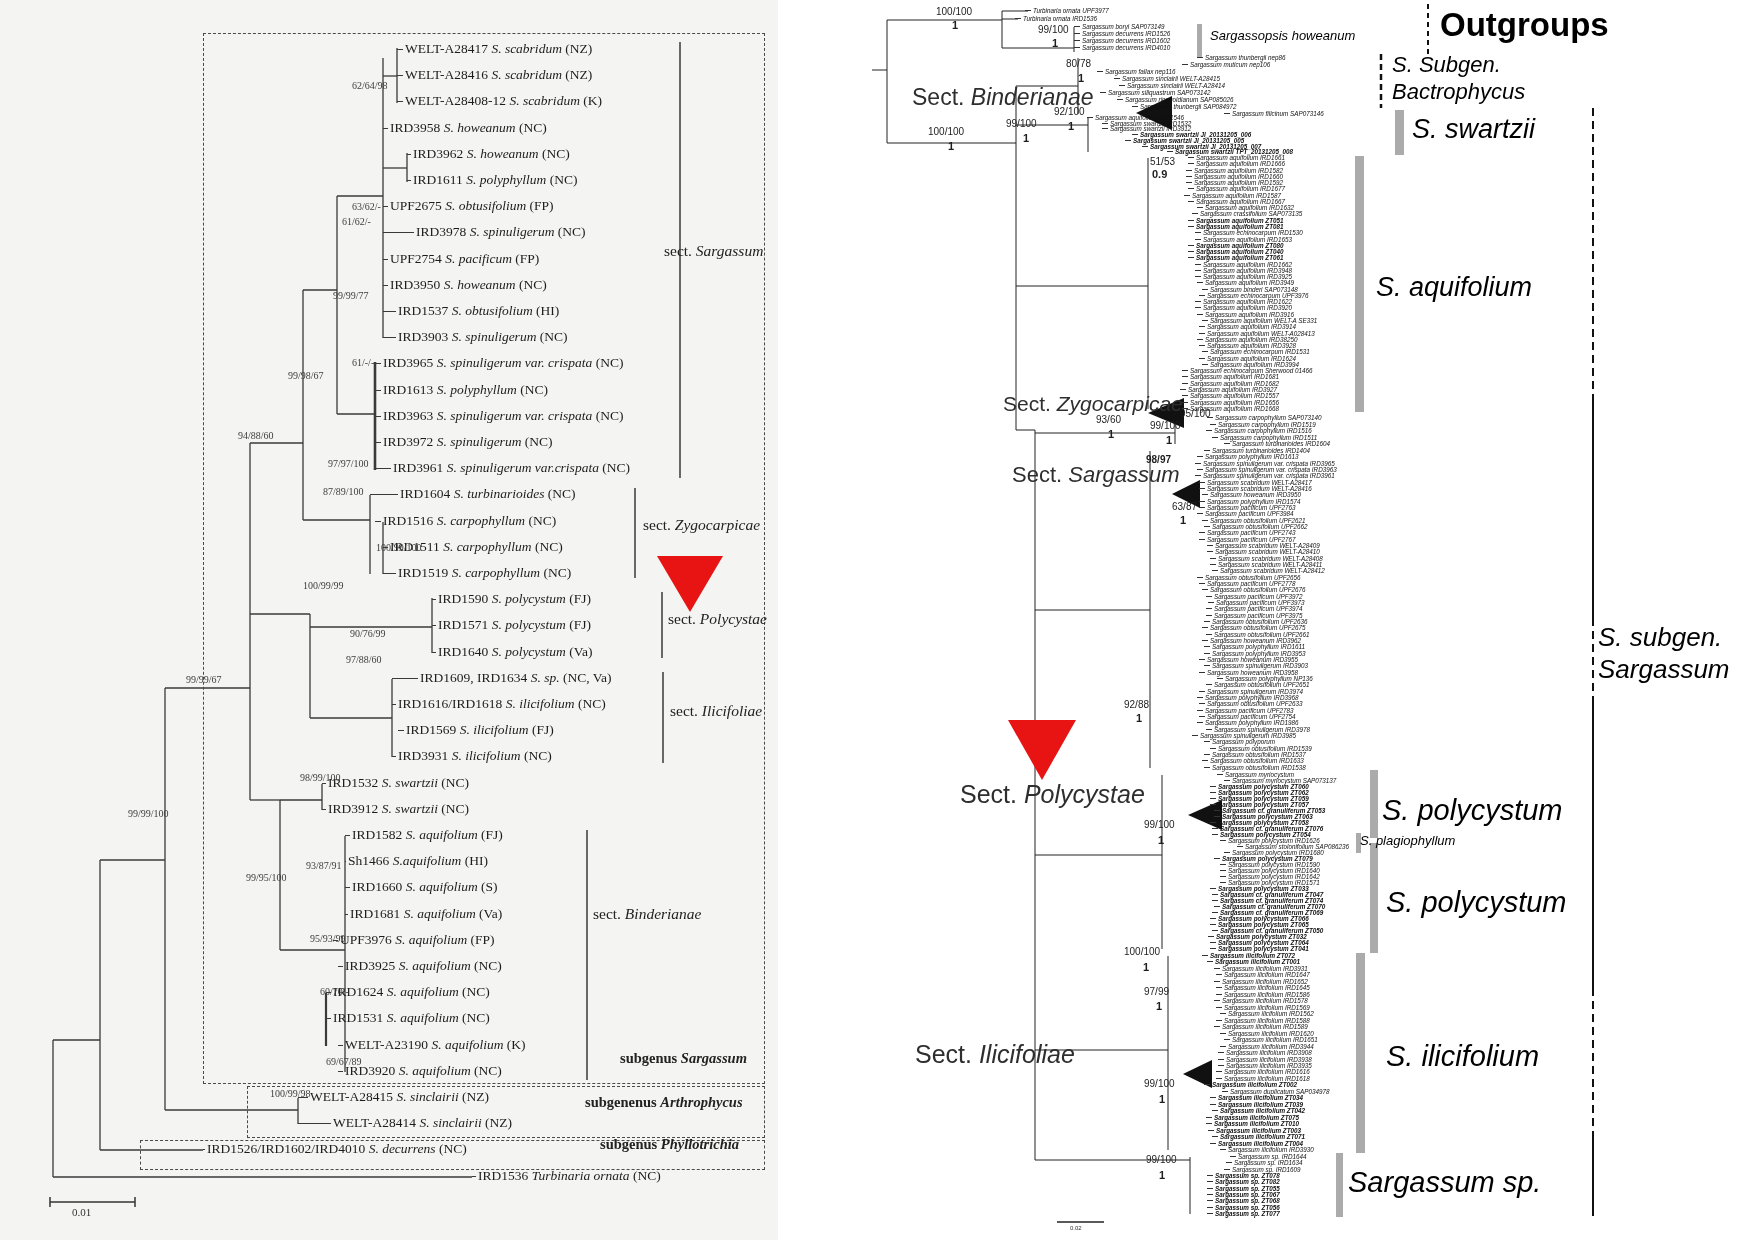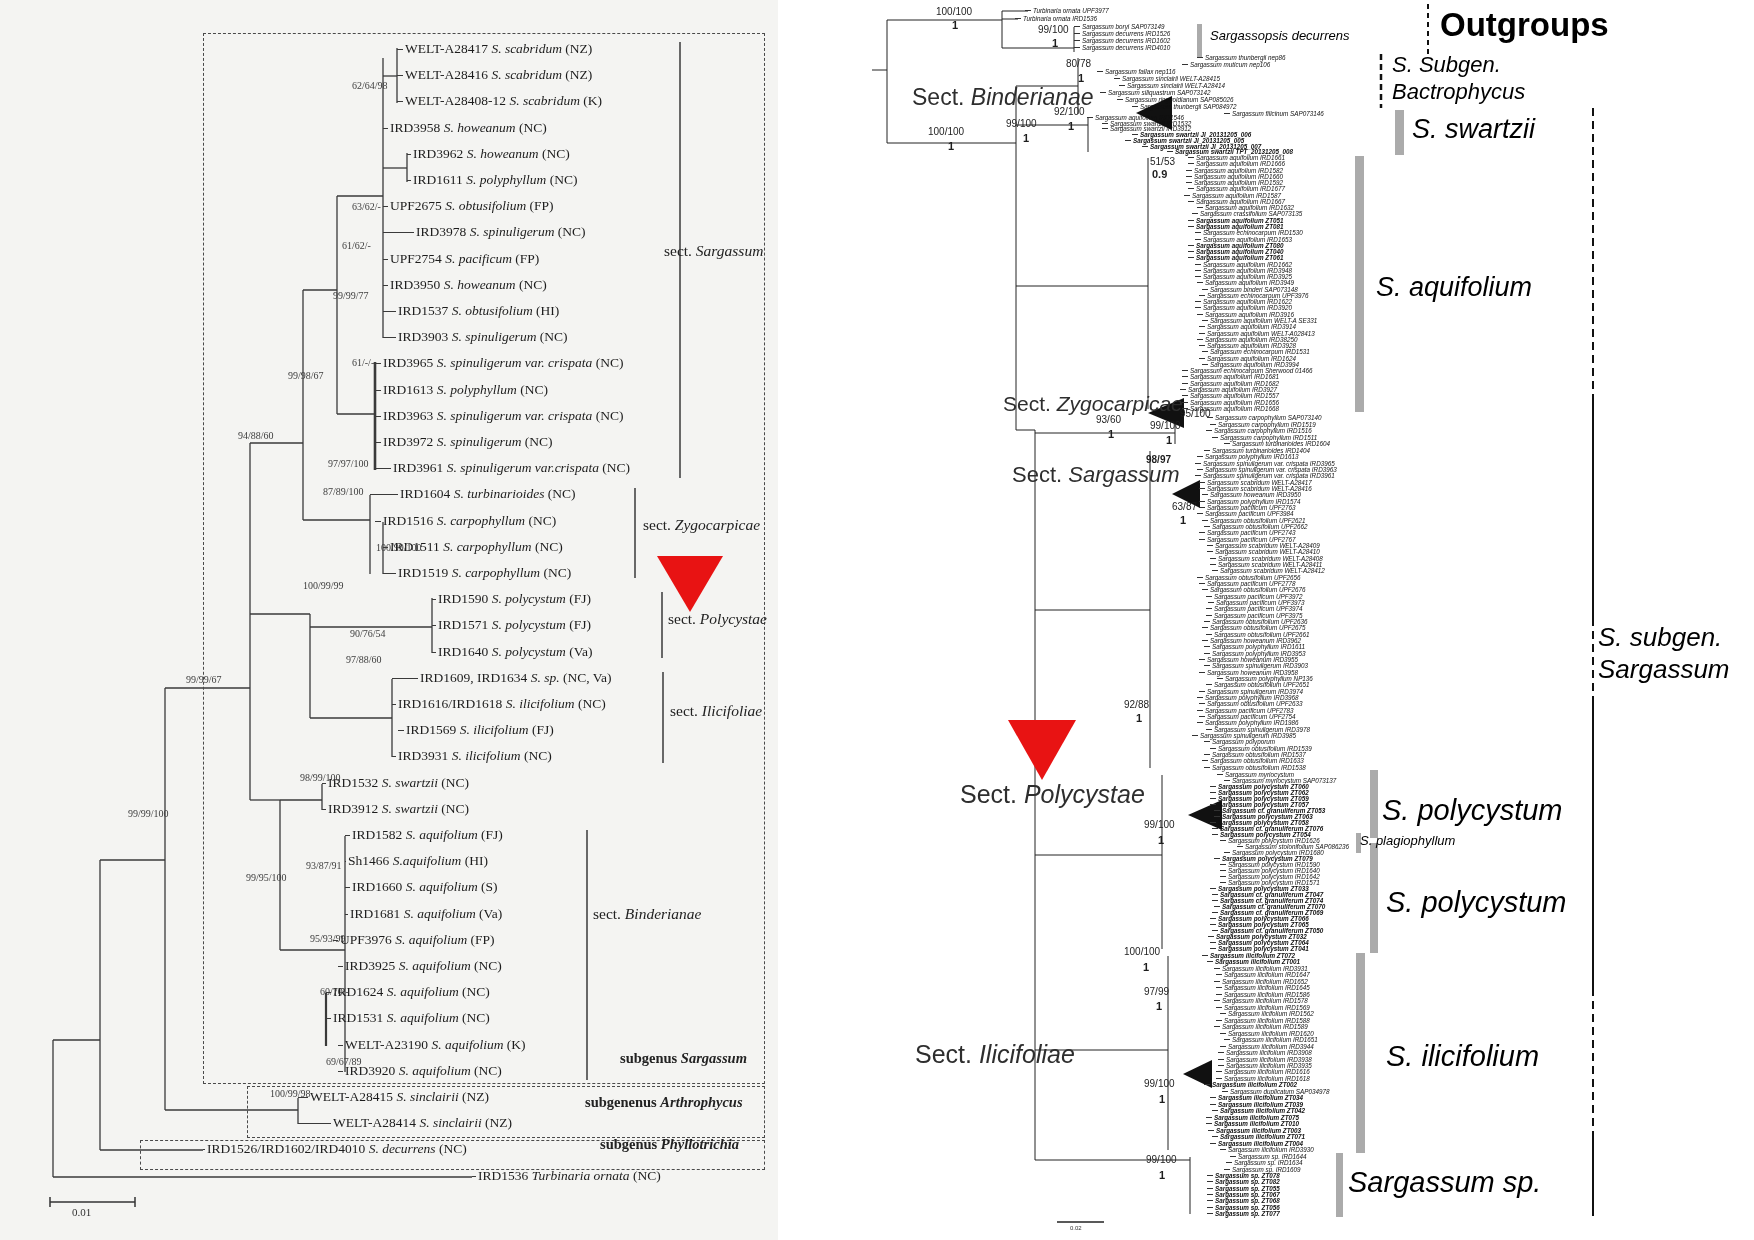--- a/index.html
+++ b/index.html
@@ -335,30 +335,30 @@
       <div class="trow ltx" style="top: 1177px;">
         <span class="branch" style="left: 472px; width: 4px;"></span>
         <span class="lb" style="left: 478px;"><span>IRD1536</span> <i>Turbinaria ornata</i> <span>(NC)</span></span>
       </div>
     </div>
 
   <div class="host">
 
   <span class="lsup" style="top: 80px; left: 352px;">62/64/98</span>
       <span class="lsup" style="top: 158px; left: 352px; margin-top: 43px;">63/62/-</span>
-      <span class="lsup" style="top: 240px; left: 342px;">61/62/-</span>
+      <span class="lsup" style="top: 216px; left: 342px;">61/62/-</span>
       <span class="lsup" style="top: 290px; left: 333px;">99/99/77</span>
       <span class="lsup" style="top: 357px; left: 352px;">61/-/-</span>
       <span class="lsup" style="top: 370px; left: 288px;">99/98/67</span>
       <span class="lsup" style="top: 430px; left: 238px;">94/88/60</span>
       <span class="lsup" style="top: 458px; left: 328px;">97/97/100</span>
       <span class="lsup" style="top: 486px; left: 323px;">87/89/100</span>
       <span class="lsup" style="top: 542px; left: 376px;">100/99/100</span>
       <span class="lsup" style="top: 580px; left: 303px;">100/99/99</span>
-      <span class="lsup" style="top: 628px; left: 350px;">90/76/54</span>
+      <span class="lsup" style="top: 628px; left: 350px;">90/76/99</span>
       <span class="lsup" style="top: 654px; left: 346px;">97/88/60</span>
       <span class="lsup" style="top: 772px; left: 300px;">98/99/100</span>
       <span class="lsup" style="top: 860px; left: 306px;">93/87/91</span>
       <span class="lsup" style="top: 872px; left: 246px;">99/95/100</span>
       <span class="lsup" style="top: 933px; left: 310px;">95/93/99</span>
       <span class="lsup" style="top: 986px; left: 320px;">60/70/-</span>
       <span class="lsup" style="top: 1056px; left: 326px;">69/67/89</span>
       <span class="lsup" style="top: 1088px; left: 270px;">100/99/98</span>
       <span class="lsup" style="top: 674px; left: 186px;">99/99/67</span>
       <span class="lsup" style="top: 792px; left: 128px; margin-top: 16px;">99/99/100</span>
@@ -1197,18 +1197,18 @@
       <span class="rbig i" style="top: 79px; left: 1392px; font-size: 22px;">Bactrophycus</span>
       <span class="rbig i" style="top: 114px; left: 1412px; font-size: 27px;">S. swartzii</span>
       <span class="rbig i" style="top: 272px; left: 1376px; font-size: 27px;">S. aquifolium</span>
       <span class="rbig i" style="top: 622px; left: 1598px; font-size: 26px;">S. subgen.</span>
       <span class="rbig i" style="top: 654px; left: 1598px; font-size: 26px;">Sargassum</span>
       <span class="rbig i" style="top: 794px; left: 1382px; font-size: 29px;">S. polycystum</span>
       <span class="rbig i" style="top: 833px; left: 1360px; font-size: 13px;">S. plagiophyllum</span>
       <span class="rbig i" style="top: 886px; left: 1386px; font-size: 29px;">S. polycystum</span>
       <span class="rbig i" style="top: 1040px; left: 1386px; font-size: 29px;">S. ilicifolium</span>
       <span class="rbig i" style="top: 1166px; left: 1348px; font-size: 29px;">Sargassum sp.</span>
-      <span class="rbig i" style="top: 28px; left: 1210px; font-size: 13px;">Sargassopsis decurrens</span>
+      <span class="rbig i" style="top: 28px; left: 1210px; font-size: 13px;">Sargassopsis howeanum</span>
     </div>
 
   <span id="lscale-label" class="scale-label">0.01</span>
   <span id="rscale-label" class="scale-label">0.02</span>
 </div>
 
 </body></html>

